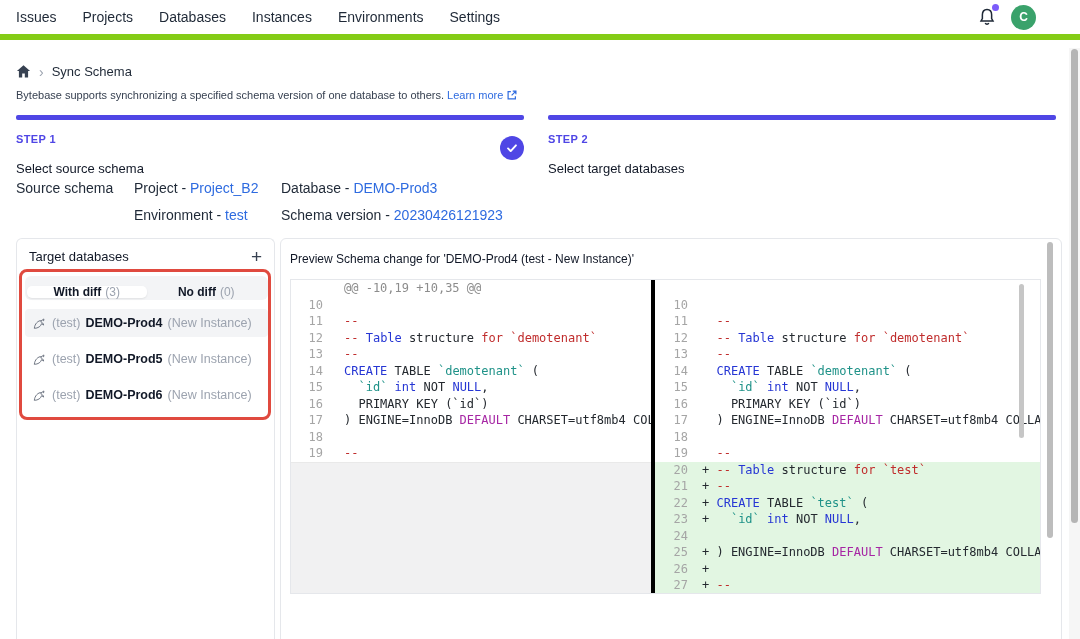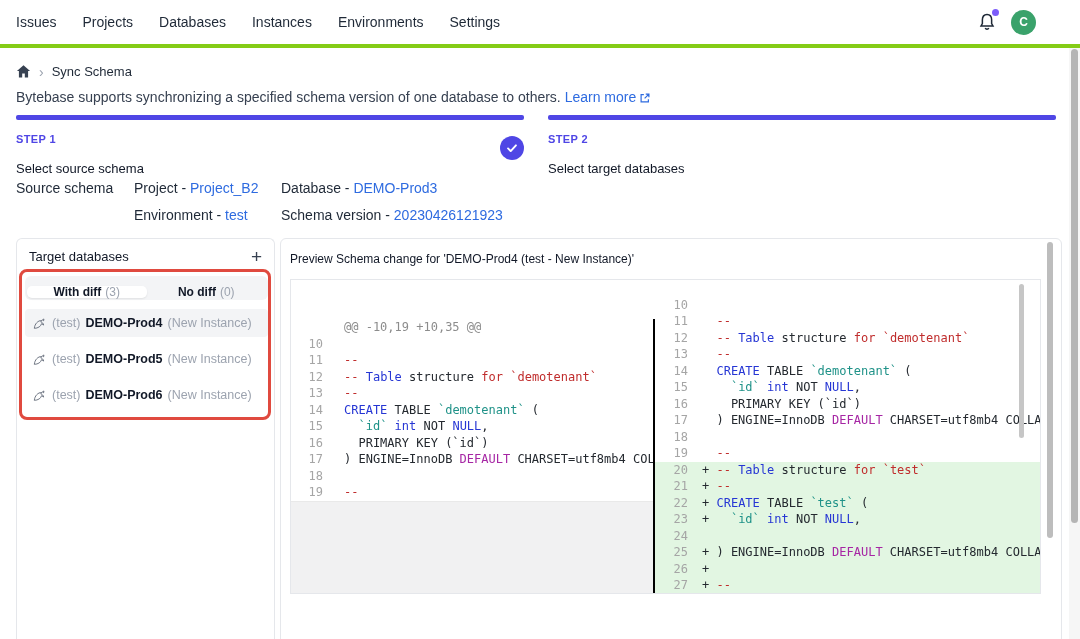--- a/index.html
+++ b/index.html
@@ -3,33 +3,33 @@
 <meta charset="utf-8">
 <style>
   * { box-sizing: border-box; }
   html,body { margin:0; padding:0; }
   body {
     width:1080px; height:639px; overflow:hidden; position:relative;
     background:#ffffff; color:#1f2937;
     font-family:"Liberation Sans", sans-serif;
   }
   
-  .topnav { display:flex; align-items:center; height:48px; border-bottom:4px solid #84cc16; padding:0 16px; }
+  .topnav { display:flex; align-items:center; height:40px; border-bottom:6px solid #84cc16; padding:0 16px; }
   .nav-items { display:flex; gap:26px; font-size:14px; font-weight:500; color:#1f2937; }
   .nav-items span { cursor:pointer; }
   .nav-right { margin-left:auto; display:flex; align-items:center; gap:14px; padding-right:28px; }
   .bell-wrap { position:relative; width:20px; height:20px; }
   .bell-dot { position:absolute; top:-3px; right:-2px; width:7px; height:7px; border-radius:50%; background:#7c5cfa; }
   .avatar { width:25px; height:25px; border-radius:50%; background:#3aa26b; color:#fff; font-size:12px; font-weight:600;
             display:flex; align-items:center; justify-content:center; }
   
   .abs { position:absolute; }
   .breadcrumb { left:16px; top:64px; display:flex; align-items:center; gap:8px; font-size:13px; color:#1f2937; }
   .crumb-sep { color:#9ca3af; font-size:14px; line-height:1; }
-  .intro { left:16px; top:89px; font-size:14px; color:#374151; }
+  .intro { left:16px; top:89px; font-size:11px; color:#374151; }
   .link { color:#2e6be0; cursor:pointer; }
   .ext-icon { display:inline-block; vertical-align:-2px; margin-left:3px; }
   
   .stepbar { top:115px; height:5px; border-radius:2px; background:#4f46e5; }
   .step-label { font-size:11px; font-weight:700; letter-spacing:.4px; color:#4f46e5; }
   .step-title { font-size:13px; font-weight:400; color:#111827; margin-top:16px; }
   .check-circle { left:500px; top:136px; width:24px; height:24px; border-radius:50%; background:#4f46e5;
                   display:flex; align-items:center; justify-content:center; }
   
   .src { font-size:14px; }
@@ -53,21 +53,21 @@
   .db-name { color:#111827; font-weight:700; }
   
   .preview-card { left:280px; top:238px; width:782px; height:420px; border:1px solid #e5e7eb; border-radius:6px; background:#fff; }
   .preview-title { position:absolute; left:9px; top:13px; font-size:12px; font-weight:500; color:#111827; }
   .ddl-title { position:absolute; left:9px; top:375px; font-size:14px; font-weight:500; color:#111827;
                display:flex; align-items:center; gap:7px; }
   .card-scrollbar { position:absolute; left:766px; top:3px; width:6px; height:296px; border-radius:3px; background:#bdbdbd; }
   
   .diff { position:absolute; left:9px; top:40px; width:751px; height:315px; border:1px solid #e5e7eb; display:flex;
           font-family:"DejaVu Sans Mono","Liberation Mono",monospace; font-size:12px; background:#fff; overflow:hidden; }
-  .pane-left { width:364px; border-right:2px solid #000000; display:flex; flex-direction:column; overflow:hidden;margin-top:39px; }
+  .pane-left { width:364px; border-right:4px solid #000000; display:flex; flex-direction:column; overflow:hidden; }
   .pane-right { flex:1; position:relative; overflow:hidden; }
   .drow { display:flex; height:16.5px; line-height:16.5px; flex-shrink:0; }
   .drow.added { background:#e2f6e2; }
   .gut { width:41px; flex-shrink:0; text-align:right; padding-right:9px; color:#a5a5a5; }
   .pane-right .gut { width:42px; }
   .code { white-space:pre; overflow:hidden; padding-left:12px; flex:1; }
   .pane-right .code { padding-left:5px; }
   .filler { flex:1; background:#f1f1f2; border-top:1px solid #e9e9e9; }
   .dhead .code { color:#8c8c8c; }
   .c-def { color:#24292f; } .c-kw { color:#2636d4; } .c-red { color:#c02d2d; }

